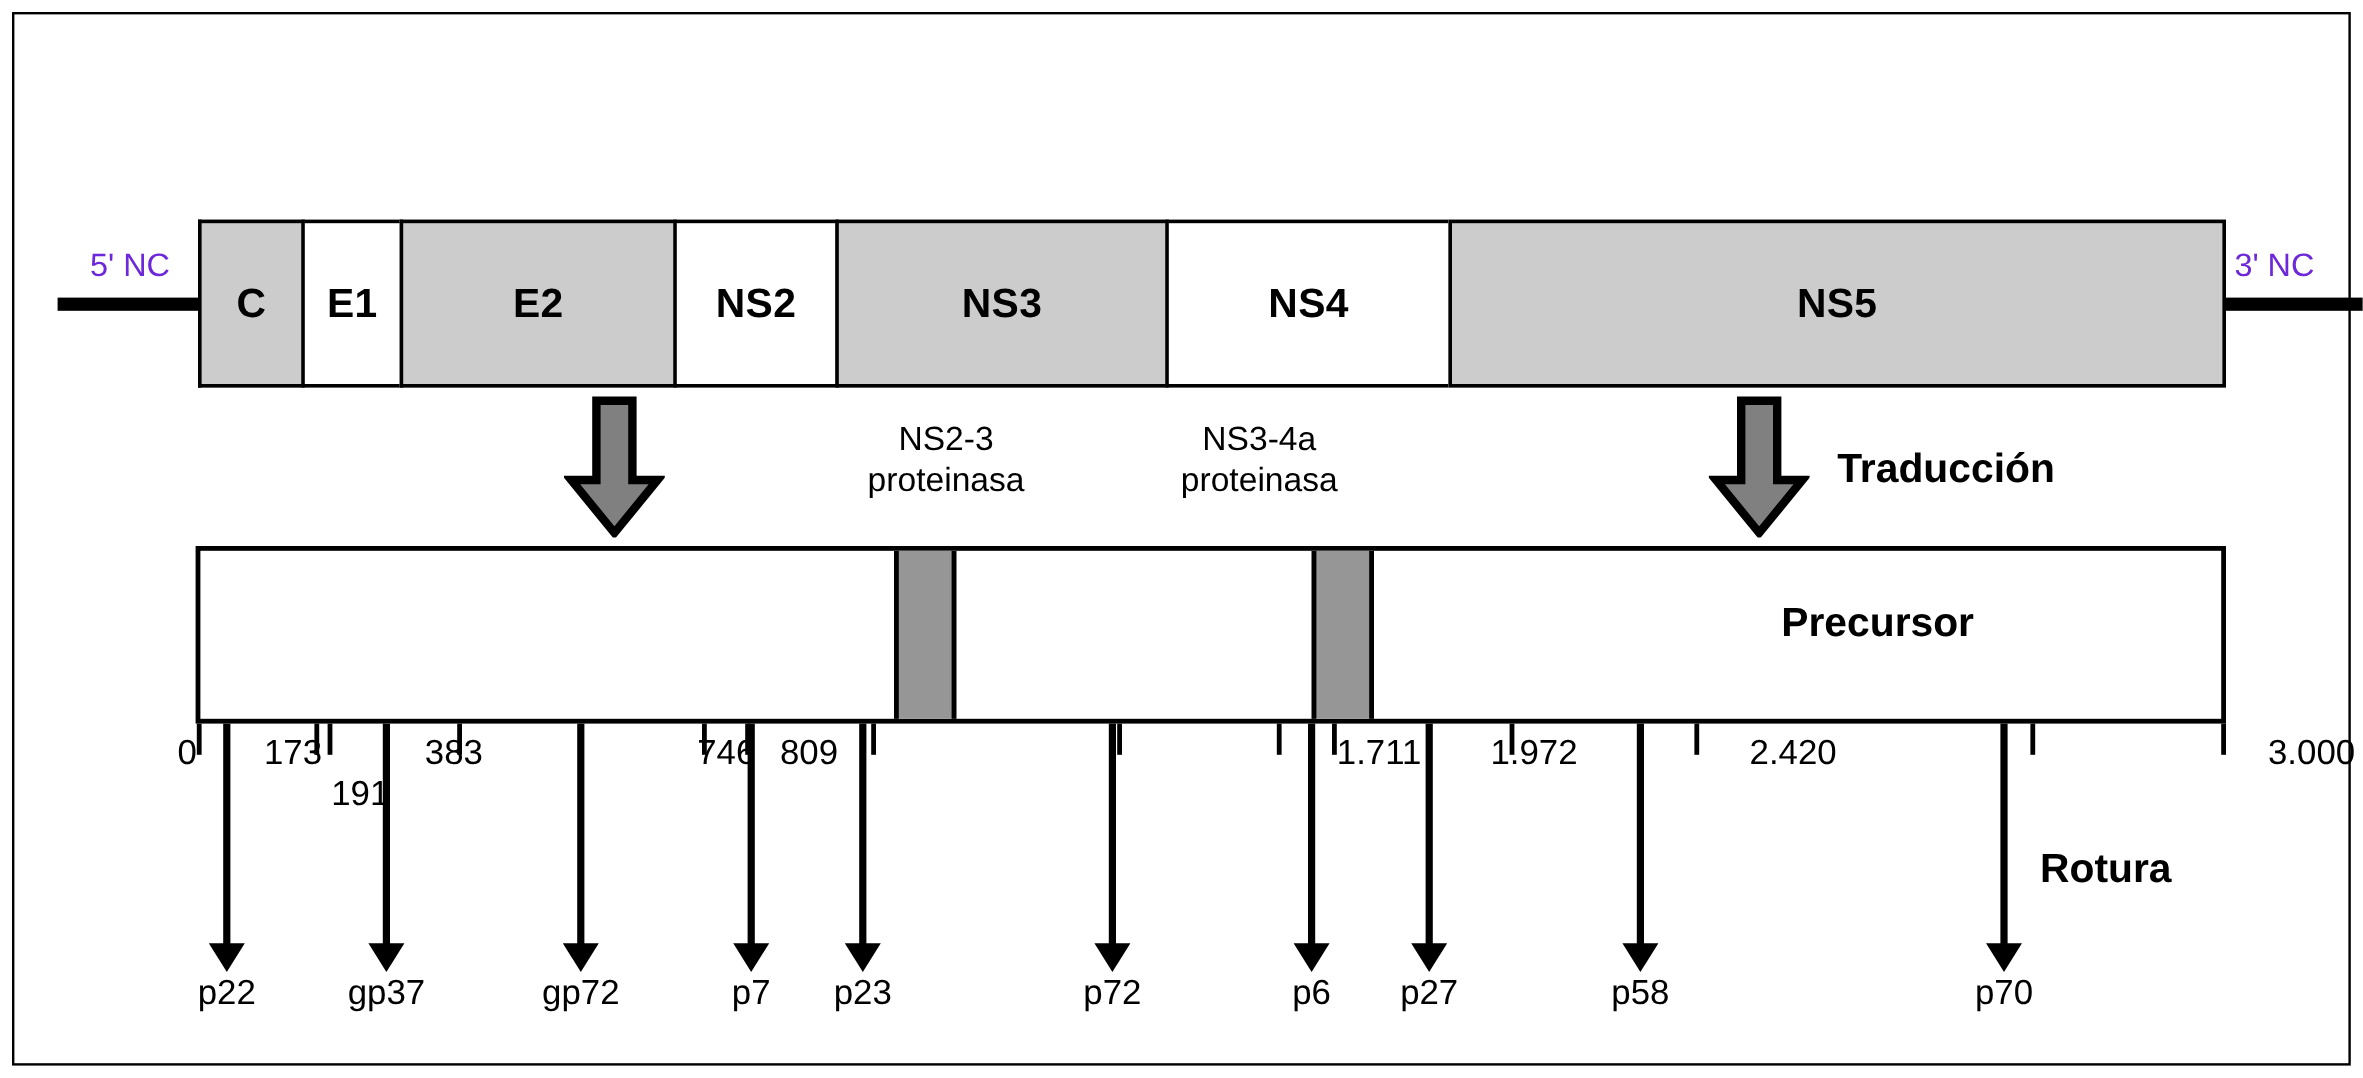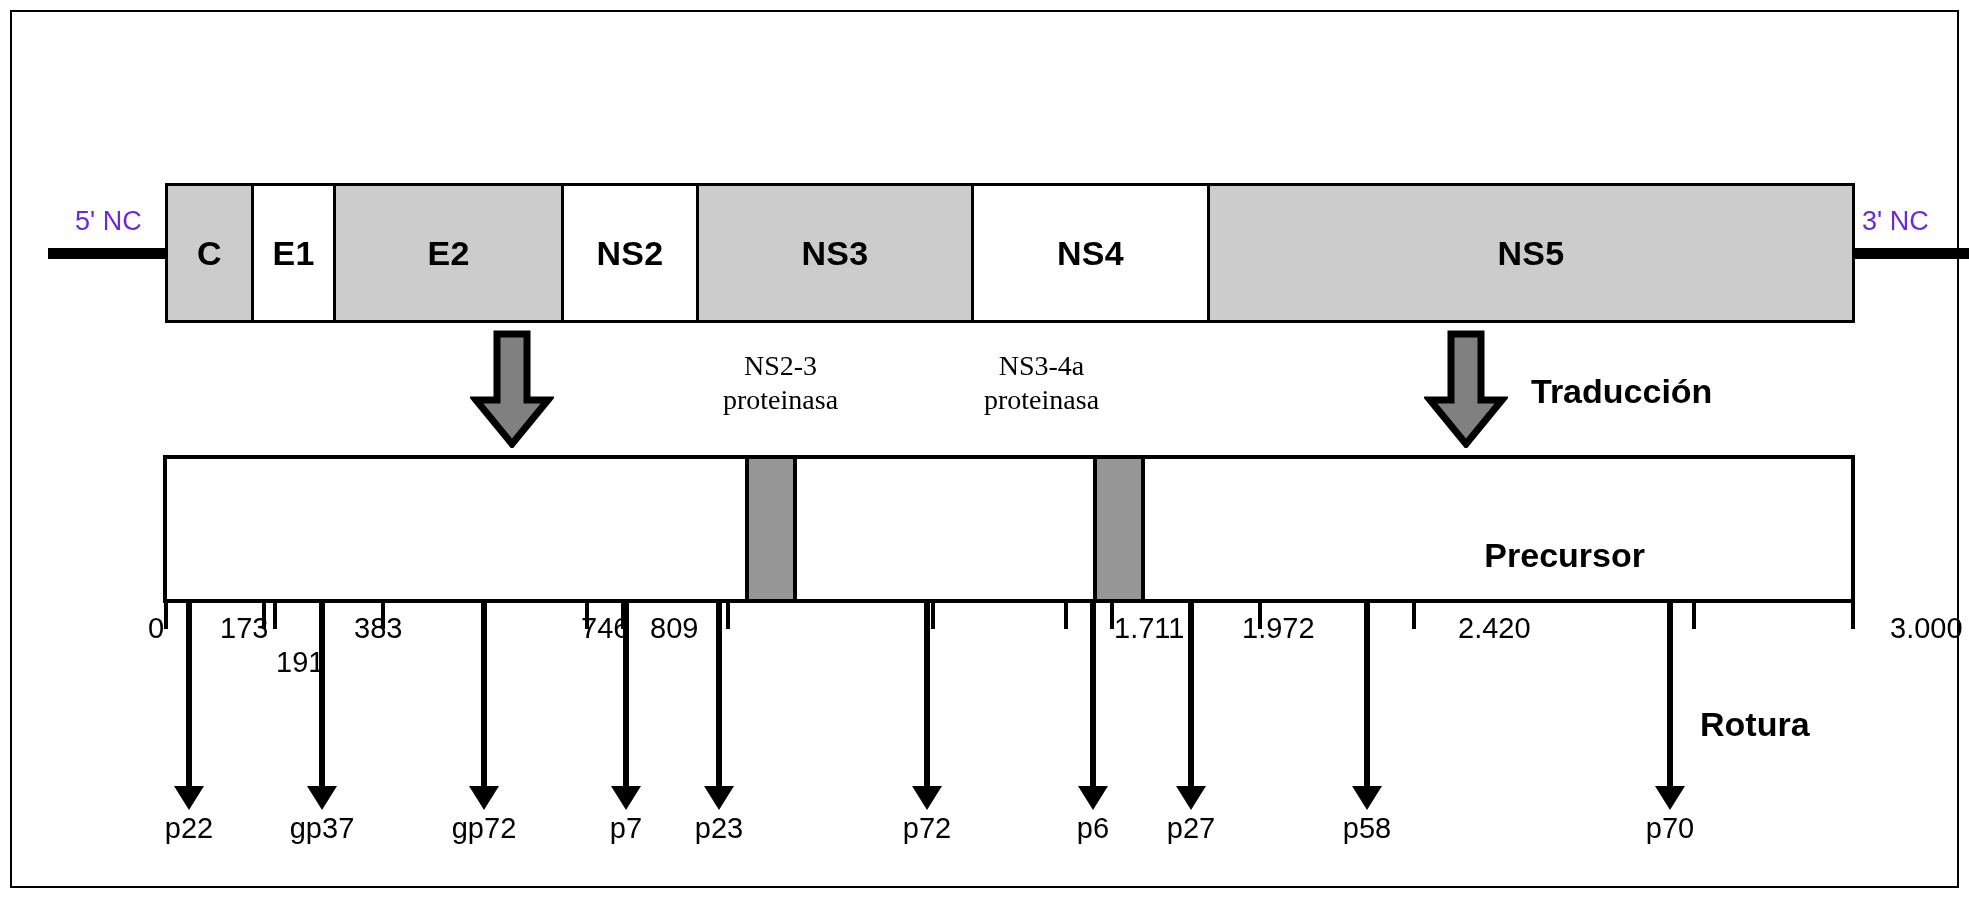--- a/index.html
+++ b/index.html
@@ -68,21 +68,20 @@
 
   
   .downarrow{position:absolute;width:84px;height:118px;}
   #down1{left:470px;top:330px;}
   #down2{left:1424px;top:330px;}
 
   
   .prot{
     position:absolute;text-align:center;font-size:28px;line-height:1.22;color:#000;
     white-space:nowrap;
-    font-family:Liberation Serif, serif;
   }
   #prot1{left:723px;top:349px;}
   #prot2{left:984px;top:349px;}
 
   #traduccion{
     position:absolute;left:1531px;top:372px;
     font-size:34px;font-weight:bold;color:#000;white-space:nowrap;
   }
 
   
@@ -93,21 +92,21 @@
     box-sizing:border-box;
   }
   .pgray{
     position:absolute;top:0;height:100%;
     background:#969696;
     border-left:4px solid #000;border-right:4px solid #000;
     box-sizing:border-box;
   }
   #precursor-label{
     position:absolute;right:324px;top:500px;
-    font-size:34px;font-weight:bold;color:#000;white-space:nowrap;margin-top:36px;
+    font-size:34px;font-weight:bold;color:#000;white-space:nowrap;
   }
 
   
   .tick{
     position:absolute;width:4px;background:#000;top:603px;height:26px;
   }
   .num{
     position:absolute;font-size:29px;color:#000;white-space:nowrap;top:612px;
   }
   .num.ital{}

